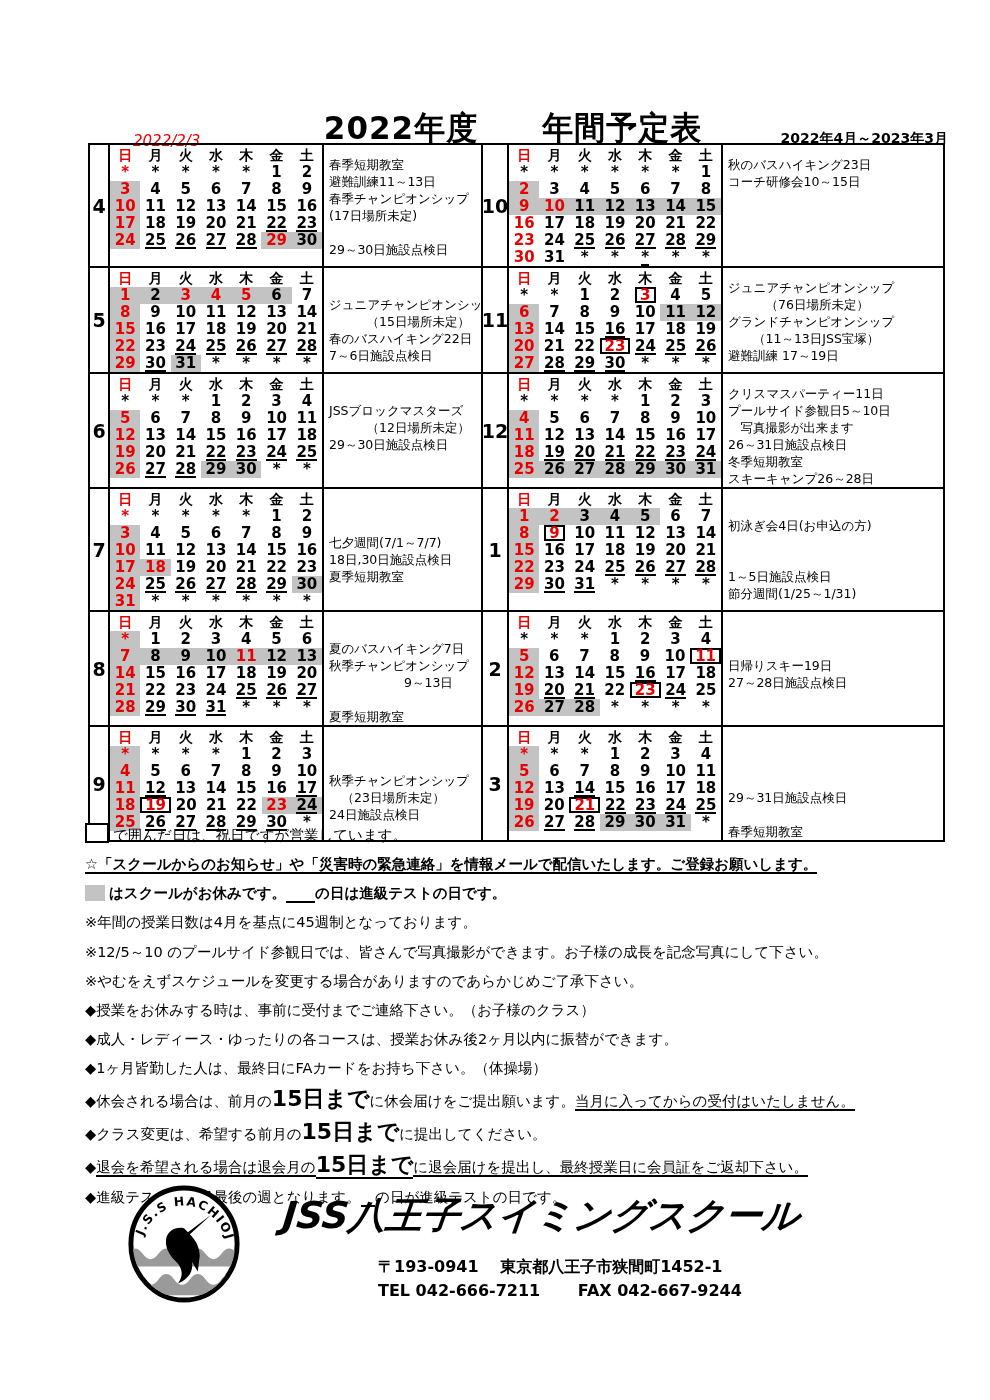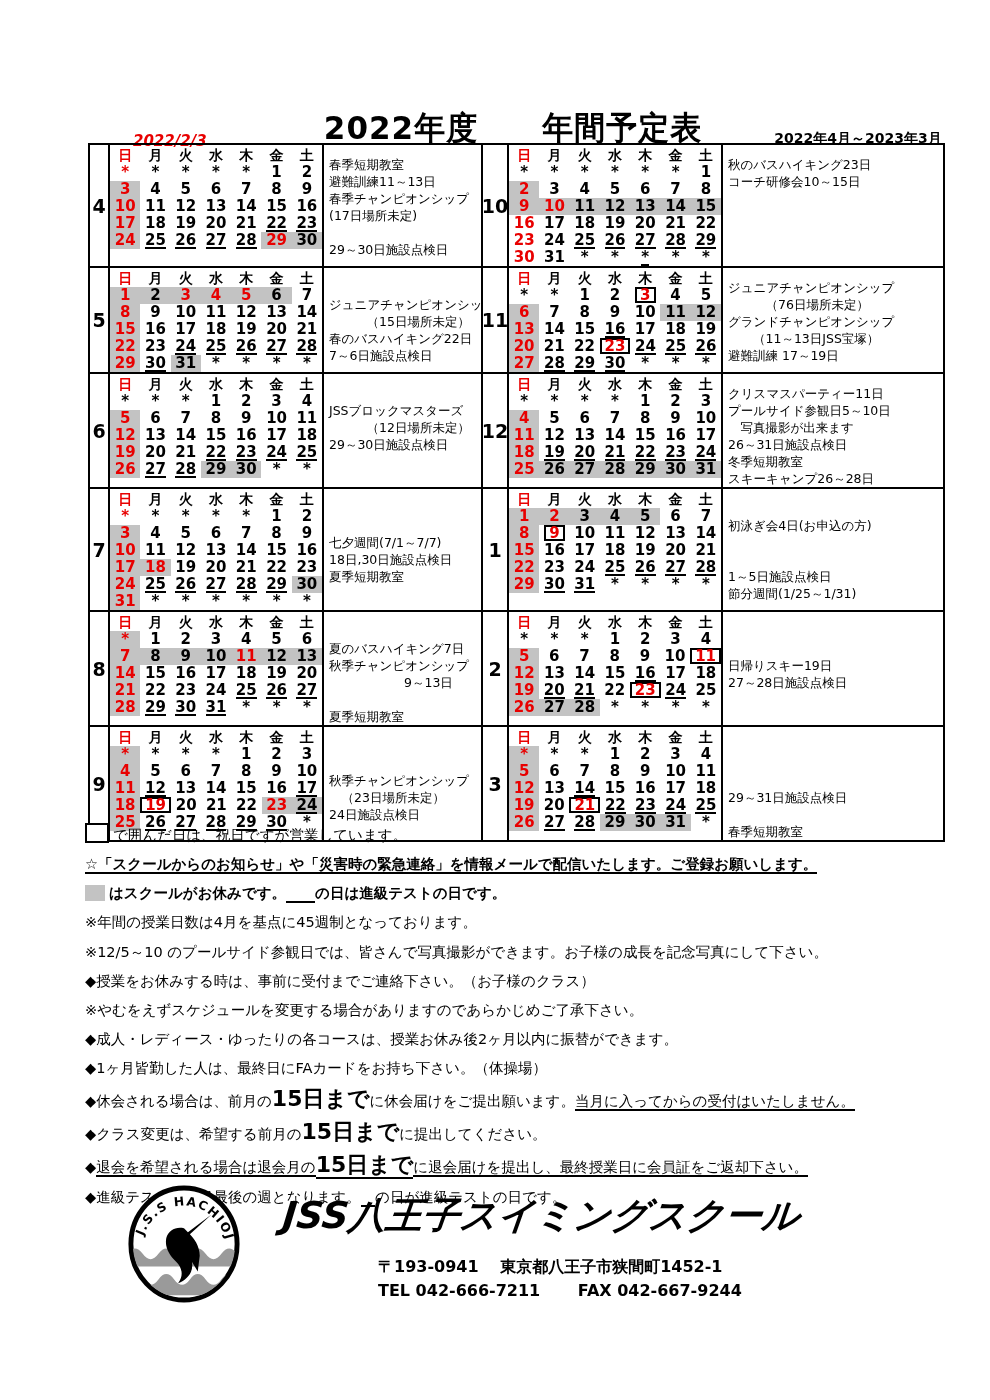--- a/index.html
+++ b/index.html
@@ -1,23 +1,23 @@
 <!DOCTYPE html>
 <html><head>
 <meta charset="utf-8">
 <style>
   html,body{margin:0;padding:0;background:#fff;}
   .page{position:relative;width:990px;height:1400px;background:#fff;
         font-family:"DejaVu Sans","Liberation Sans",sans-serif;color:#000;overflow:hidden;}
 
   
   #header{position:absolute;top:108px;left:88px;width:860px;display:flex;align-items:flex-end;}
-  .date-note{color:#e80000;font-style:italic;font-weight:bold;font-size:15px;width:170px;padding-left:45px;box-sizing:border-box;}
+  .date-note{color:#e80000;font-style:italic;font-weight:normal;font-size:15px;width:170px;padding-left:45px;box-sizing:border-box;}
   .main-title{font-size:31px;font-weight:bold;letter-spacing:1px;white-space:nowrap;flex:1;text-align:center;transform:scaleY(1.05);}
-  .period{font-size:14px;font-weight:bold;width:180px;text-align:center;white-space:nowrap;padding-bottom:2px;}
+  .period{font-size:14px;font-weight:bold;width:180px;text-align:right;white-space:nowrap;padding-bottom:2px;}
 
   
   #cal{position:absolute;top:143px;left:88px;width:857px;border:2px solid #000;box-sizing:border-box;}
   .band{display:flex;border-bottom:2px solid #000;}
   .band:last-child{border-bottom:none;}
   .half{display:flex;box-sizing:border-box;}
   .half.left{width:391px;}
   .half.right{flex:1;border-left:2px solid #000;}
   .mlabel{width:20px;display:flex;align-items:center;justify-content:center;
           font-size:19px;font-weight:bold;border-right:2px solid #000;box-sizing:border-box;}
@@ -887,22 +887,22 @@
         </div>
       </div>
     </div>
 
   <div id="notices">
       <div class="notice"><span class="swatch w"></span><span>で囲んだ日は、祝日ですが営業しています。</span></div>
       <div class="notice"><span class="bold ul">☆「スクールからのお知らせ」や「災害時の緊急連絡」を情報メールで配信いたします。ご登録お願いします。</span></div>
       <div class="notice"><span class="swatch g"></span><span class="bold">はスクールがお休みです。</span><span class="bold ul">　　</span><span class="bold">の日は進級テストの日です。</span></div>
       <div class="notice"><span>※年間の授業日数は4月を基点に45週制となっております。</span></div>
       <div class="notice"><span>※12/5～10 のプールサイド参観日では、皆さんで写真撮影ができます。お子様の成長を記念写真にして下さい。</span></div>
+      <div class="notice"><span>※やむをえずスケジュールを変更する場合がありますのであらかじめご了承下さい。</span></div>
       <div class="notice"><span>◆授業をお休みする時は、事前に受付までご連絡下さい。（お子様のクラス）</span></div>
-      <div class="notice"><span>※やむをえずスケジュールを変更する場合がありますのであらかじめご了承下さい。</span></div>
       <div class="notice"><span>◆成人・レディース・ゆったりの各コースは、授業お休み後2ヶ月以内に振替ができます。</span></div>
       <div class="notice"><span>◆1ヶ月皆勤した人は、最終日にFAカードをお持ち下さい。（体操場）</span></div>
       <div class="notice"><span>◆休会される場合は、前月の</span><span class="big">15日まで</span><span>に休会届けをご提出願います。</span><span class="ul">当月に入ってからの受付はいたしません。</span></div>
       <div class="notice"><span>◆クラス変更は、希望する前月の</span><span class="big">15日まで</span><span>に提出してください。</span></div>
       <div class="notice"><span>◆</span><span class="ul">退会を希望される場合は退会月の</span><span class="big ul">15日まで</span><span class="ul">に退会届けを提出し、最終授業日に会員証をご返却下さい。</span></div>
       <div class="notice"><span>◆進級テストは毎月最後の週となります。</span><span class="ul">　</span><span>の日が進級テストの日です。</span></div>
     </div>
 
   <div id="footer">
     <div class="logo-wrap">

